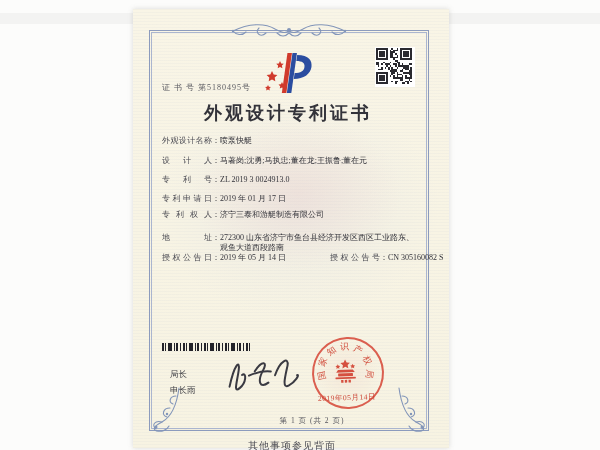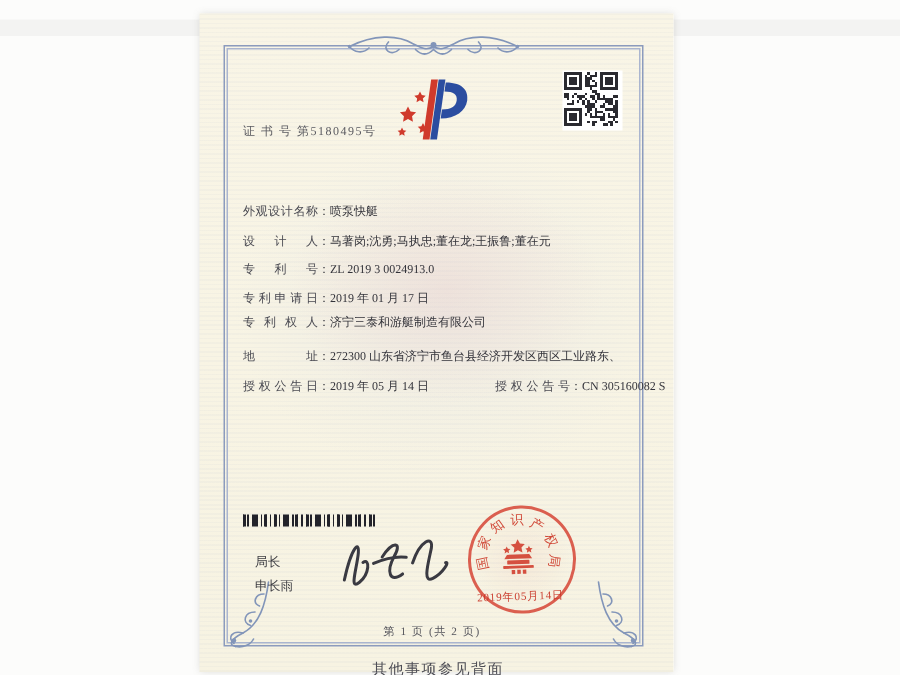--- a/index.html
+++ b/index.html
@@ -60,21 +60,21 @@
     position:absolute;left:179px;top:328px;width:68px;height:68px;border-radius:50%;
     border:2.5px solid rgba(212,62,46,.82);
     background:radial-gradient(circle, rgba(230,120,100,.08), rgba(230,120,100,0) 70%);
     transform:rotate(-2deg);
   }
   .seal svg{position:absolute;left:0;top:0;}
   .seal-date{
     position:absolute;left:168px;top:384px;width:92px;text-align:center;
     font-size:7.5px;color:rgba(200,50,36,.92);letter-spacing:.5px;transform:rotate(-2deg);white-space:nowrap;
   }
-  .page-no{position:absolute;left:16px;top:407px;width:278px;text-align:center;font-size:7.5px;color:#55555c;letter-spacing:1px;}
+  .page-no{position:absolute;left:16px;top:407px;width:278px;text-align:center;font-size:7.5px;color:#55555c;letter-spacing:1px;padding-left:24px;}
   .back-note{position:absolute;left:20px;top:430px;width:278px;text-align:center;font-size:10px;color:#4c4c54;letter-spacing:1px;}
 </style>
 </head>
 <body>
 
 <div class="backdrop-band"></div>
 
 <div class="paper">
 
   <div class="frame">
@@ -263,39 +263,41 @@
           <rect x="18" y="19" width="1" height="1"></rect>
           <rect x="20" y="19" width="1" height="1"></rect>
           <rect x="11" y="20" width="1" height="1"></rect>
           <rect x="15" y="20" width="1" height="1"></rect>
           <rect x="16" y="20" width="1" height="1"></rect>
           <rect x="18" y="20" width="1" height="1"></rect>
         </g>
     </svg>
   </div>
 
+  <div class="title">外观设计专利证书</div>
 
   <div class="row" style="top:146px">
     <span class="lbl">设 计 人</span><span class="colon">：</span><span class="val">马著岗;沈勇;马执忠;董在龙;王振鲁;董在元</span>
   </div>
   <div class="row" style="top:126px">
     <span class="lbl">外观设计名称</span><span class="colon">：</span><span class="val">喷泵快艇</span>
   </div>
   <div class="row" style="top:165px">
     <span class="lbl">专 利 号</span><span class="colon">：</span><span class="val">ZL 2019 3 0024913.0</span>
   </div>
   <div class="row" style="top:184px">
     <span class="lbl">专利申请日</span><span class="colon">：</span><span class="val">2019 年 01 月 17 日</span>
   </div>
   <div class="row" style="top:200px">
     <span class="lbl">专 利 权 人</span><span class="colon">：</span><span class="val">济宁三泰和游艇制造有限公司</span>
   </div>
   <div class="row" style="top:223px">
     <span class="lbl">地 址</span><span class="colon">：</span><span class="val">272300 山东省济宁市鱼台县经济开发区西区工业路东、</span>
   </div>
+  <div class="addr2" style="top:233px">观鱼大道西段路南</div>
   <div class="row" style="top:243px">
     <span class="lbl">授权公告日</span><span class="colon">：</span><span class="val">2019 年 05 月 14 日</span>
     <span class="pair2"><span class="lbl">授权公告号</span><span class="colon">：</span><span class="val">CN 305160082 S</span></span>
   </div>
 
 
   <div class="barcode"></div>
 
   <div class="signer">
     <div>局长</div>

